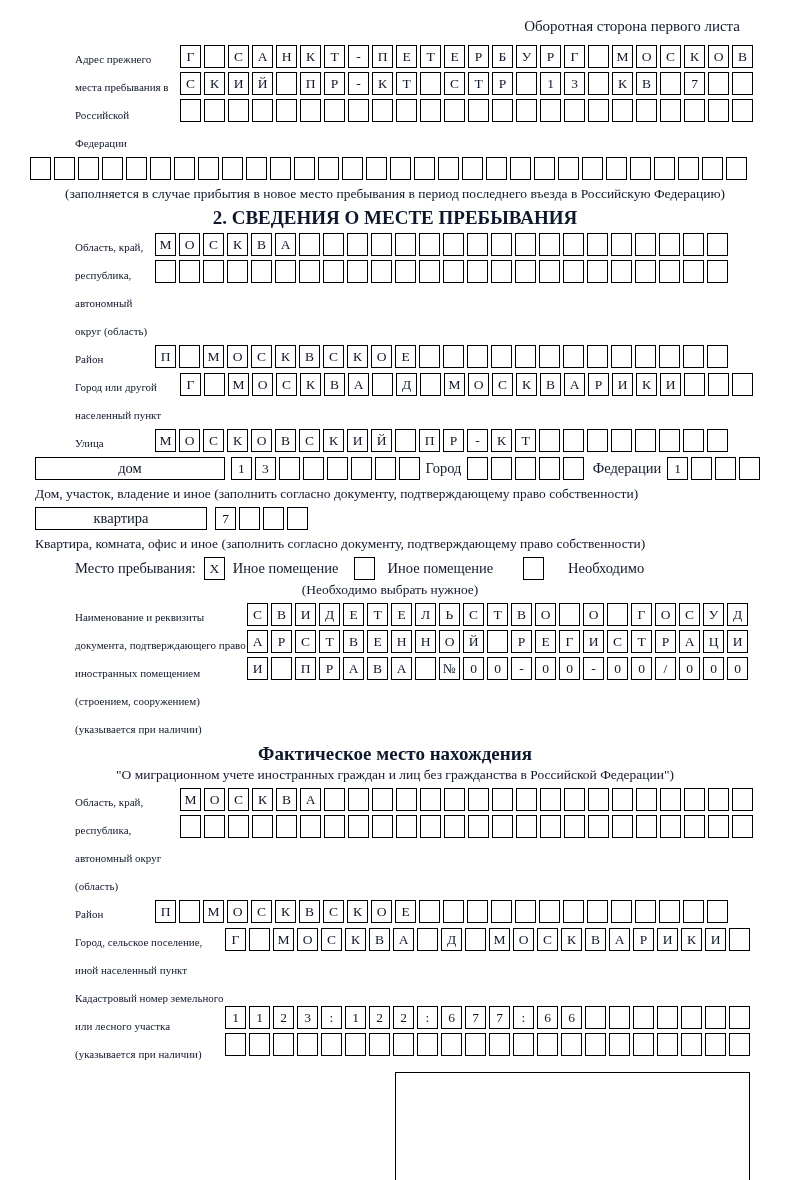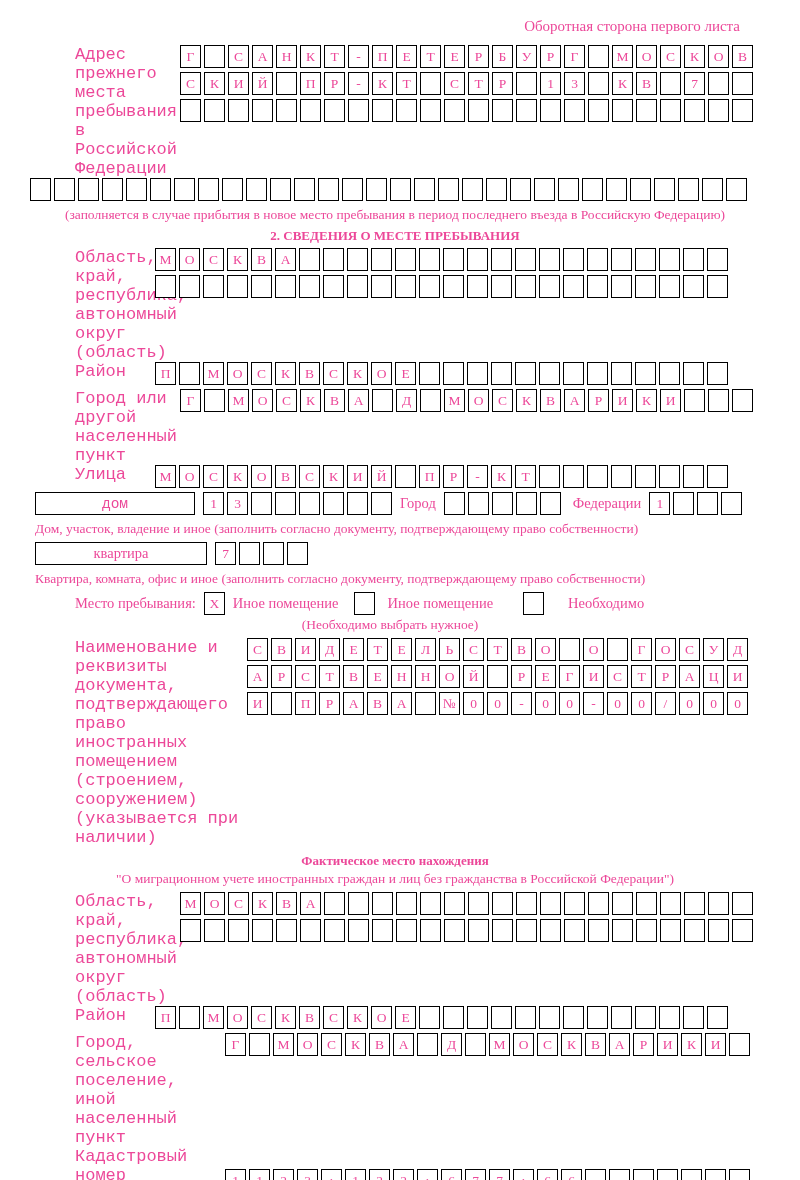--- a/index.html
+++ b/index.html
@@ -1,47 +1,47 @@
 <!DOCTYPE html>
 <html><head>
 <meta charset="utf-8">
 <style>
   html,body{margin:0;padding:0;background:#fff;}
   .page{
     width:800px;height:1180px;box-sizing:border-box;
     padding:6px 40px 0 30px;overflow:hidden;
     font-family:"Liberation Serif","DejaVu Serif",serif;
-    color:#ec4899;background:#fff;
+    color:#0f172a;background:#fff;
   }
   .header-note{text-align:right;font-size:15px;margin-top:12px;margin-right:20px;}
   .frow{display:flex;align-items:flex-start;}
-  .lbl{font-size:17px;line-height:19px;flex-shrink:0;box-sizing:border-box;padding-left:45px;font-family:Liberation Mono, monospace;}
+  .lbl{font-size:11px;line-height:28px;flex-shrink:0;box-sizing:border-box;padding-left:45px;}
   .rows{display:flex;flex-direction:column;}
   .cells{display:flex;gap:3px;margin-bottom:4px;}
   .cell{
     width:21px;height:23px;border:1.5px solid #000;box-sizing:border-box;
     display:flex;align-items:center;justify-content:center;
     font-size:13.5px;flex-shrink:0;background:#fff;
   }
   .wide-field{
     border:1.5px solid #000;height:23px;box-sizing:border-box;
     display:flex;align-items:center;justify-content:center;
     font-size:14.5px;flex-shrink:0;background:#fff;
   }
   .caption{font-size:13.5px;text-align:center;line-height:19px;}
   .caption-left{font-size:13.5px;line-height:19px;padding-left:45px;}
-  .title{font-weight:bold;text-align:center;font-size:13px;}
+  .title{font-weight:bold;text-align:center;font-size:19px;}
   .inline{display:flex;align-items:center;}
   .gap8{width:8px;}.gap12{width:12px;}.gap16{width:16px;}.gap24{width:24px;}.gap30{width:30px;}
   .opt-label{font-size:14.5px;}
   .stamp-box{
     border:1.5px solid #000;width:355px;height:175px;box-sizing:border-box;
     margin-left:365px;margin-top:4px;background:#fff;
   }
-  .mt4{margin-top:4px;}.mt6{margin-top:6px;}.mt10{margin-top:10px;}
+  .mt4{margin-top:4px;}.mt6{}.mt10{margin-top:10px;}
 </style>
 </head>
 <body>
 
 <div class="page">
 
   <div class="header-note">Оборотная сторона первого листа</div>
 
   <div class="frow mt10">
     <div class="lbl" style="width:150px;">Адрес прежнего места пребывания в Российской Федерации</div>
@@ -304,21 +304,21 @@
         <span class="cell"></span>
         <span class="cell"></span>
         <span class="cell"></span>
         <span class="cell"></span>
         <span class="cell"></span>
         <span class="cell"></span>
       </div>
   </div>
 
   <div class="inline" style="margin-left:5px;">
-    <div class="wide-field" style="width:160px;font-family:Liberation Mono, monospace;">дом</div>
+    <div class="wide-field" style="width:190px;">дом</div>
     <div class="gap8"></div>
     <div class="cells" style="margin-bottom:0;">
         <span class="cell">1</span>
         <span class="cell">3</span>
         <span class="cell"></span>
         <span class="cell"></span>
         <span class="cell"></span>
         <span class="cell"></span>
         <span class="cell"></span>
         <span class="cell"></span>

